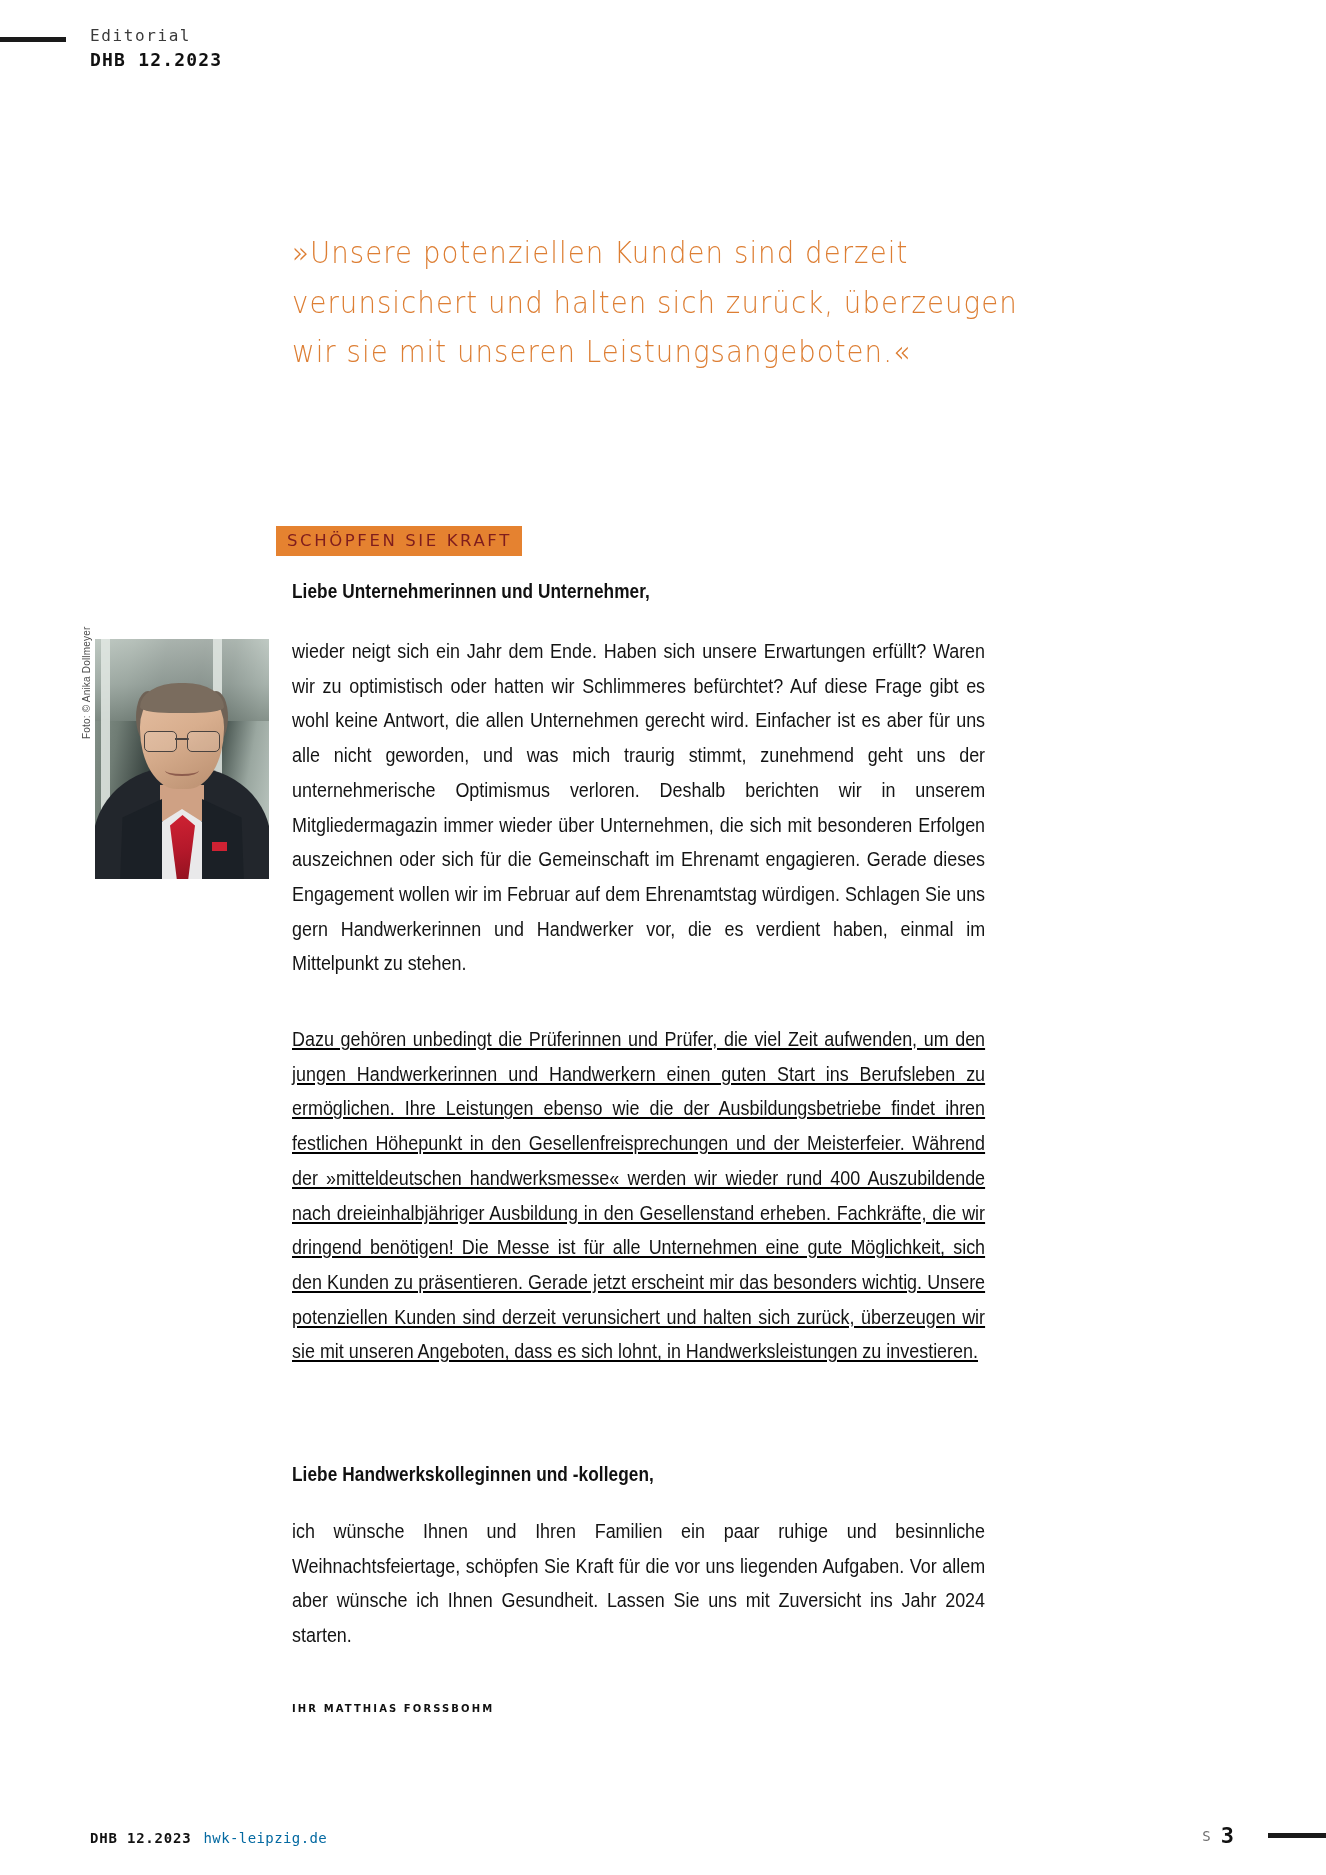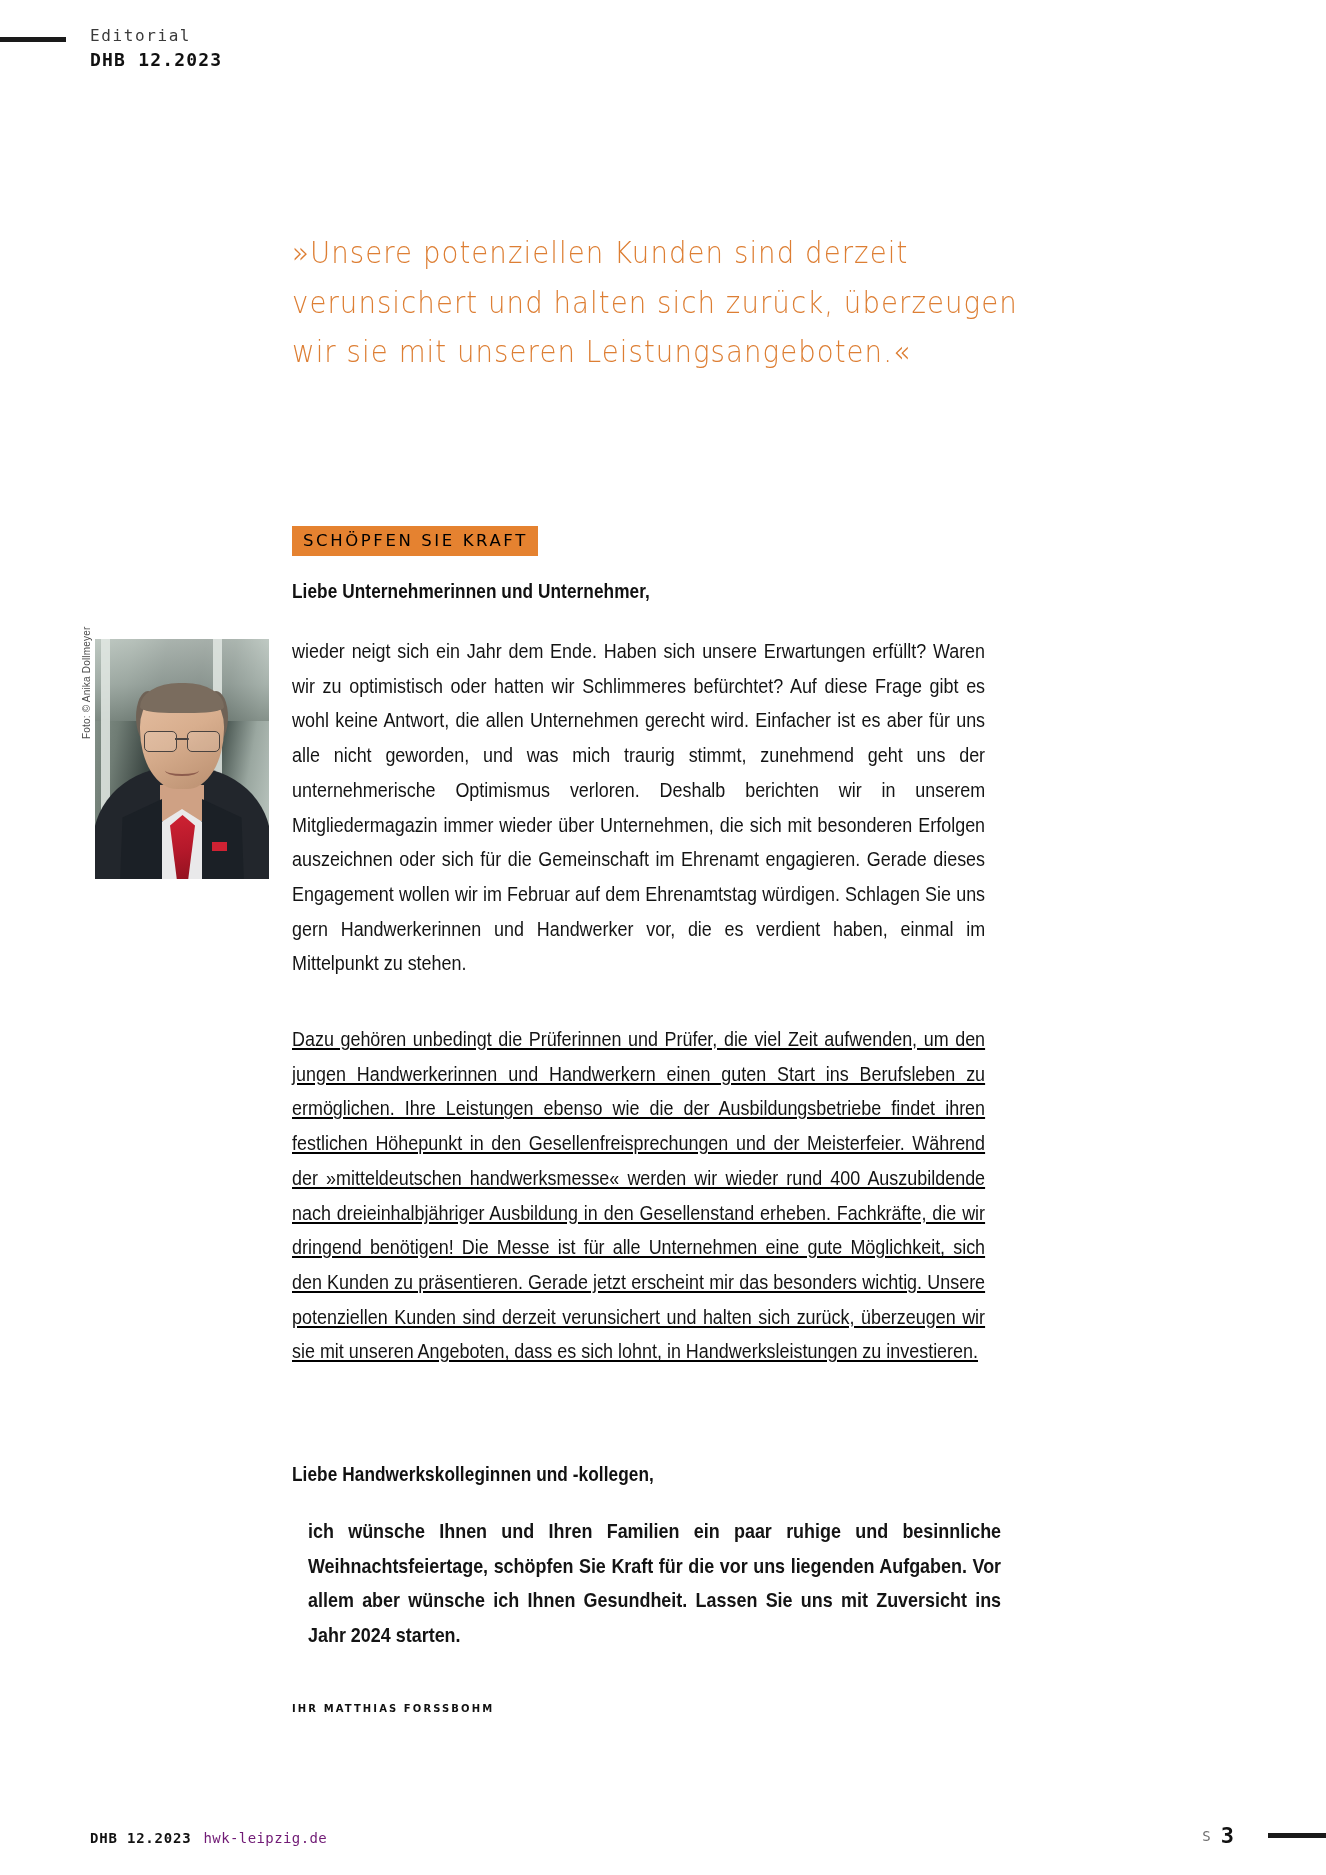--- a/index.html
+++ b/index.html
@@ -63,24 +63,24 @@
     font-weight: 300;
     line-height: 49.5px;
     letter-spacing: 1.15px;
     transform: scaleX(0.92);
     transform-origin: left top;
   }
 
   
   .badge {
     position: absolute;
-    left: 292px;
+    left: 276px;
     top: 526px;
     background: #E58230;
-    color: #000000;
+    color: #7f1d1d;
     font-family: "DejaVu Sans", sans-serif;
     font-size: 16.5px;
     font-weight: 400;
     letter-spacing: 2.6px;
     padding: 5px 10px 6px 11px;
     line-height: 19px;
     display: inline-block;
     white-space: nowrap;
   }
 
@@ -243,21 +243,21 @@
     text-align: justify;
     margin: 0;
     letter-spacing: 0px;
     transform: scaleX(0.875);
     transform-origin: left top;
     width: 114.3%;
     hyphens: manual;
   }
 
   .para-2-block { position: absolute; left: 292px; top: 1022px; width: 693px; text-decoration: underline; }
-  .para-3-block { position: absolute; left: 308px; top: 1514px; width: 693px; font-weight: bold; }
+  .para-3-block { position: absolute; left: 292px; top: 1514px; width: 693px; }
 
   
   .signature {
     position: absolute;
     left: 292px;
     top: 1703px;
     font-family: "DejaVu Sans", sans-serif;
     font-size: 10px;
     font-weight: bold;
     letter-spacing: 2.1px;
@@ -279,21 +279,21 @@
     font-family: "DejaVu Sans Mono", monospace;
     font-size: 14px;
     font-weight: bold;
     letter-spacing: .8px;
     color: #111111;
   }
   .footer-url {
     font-family: "DejaVu Sans Mono", monospace;
     font-size: 14px;
     letter-spacing: .4px;
-    color: #701a75;
+    color: #0369a1;
   }
   .footer-right {
     position: absolute;
     right: 0;
     top: 1823px;
     display: flex;
     align-items: center;
     gap: 10px;
     white-space: nowrap;
   }

